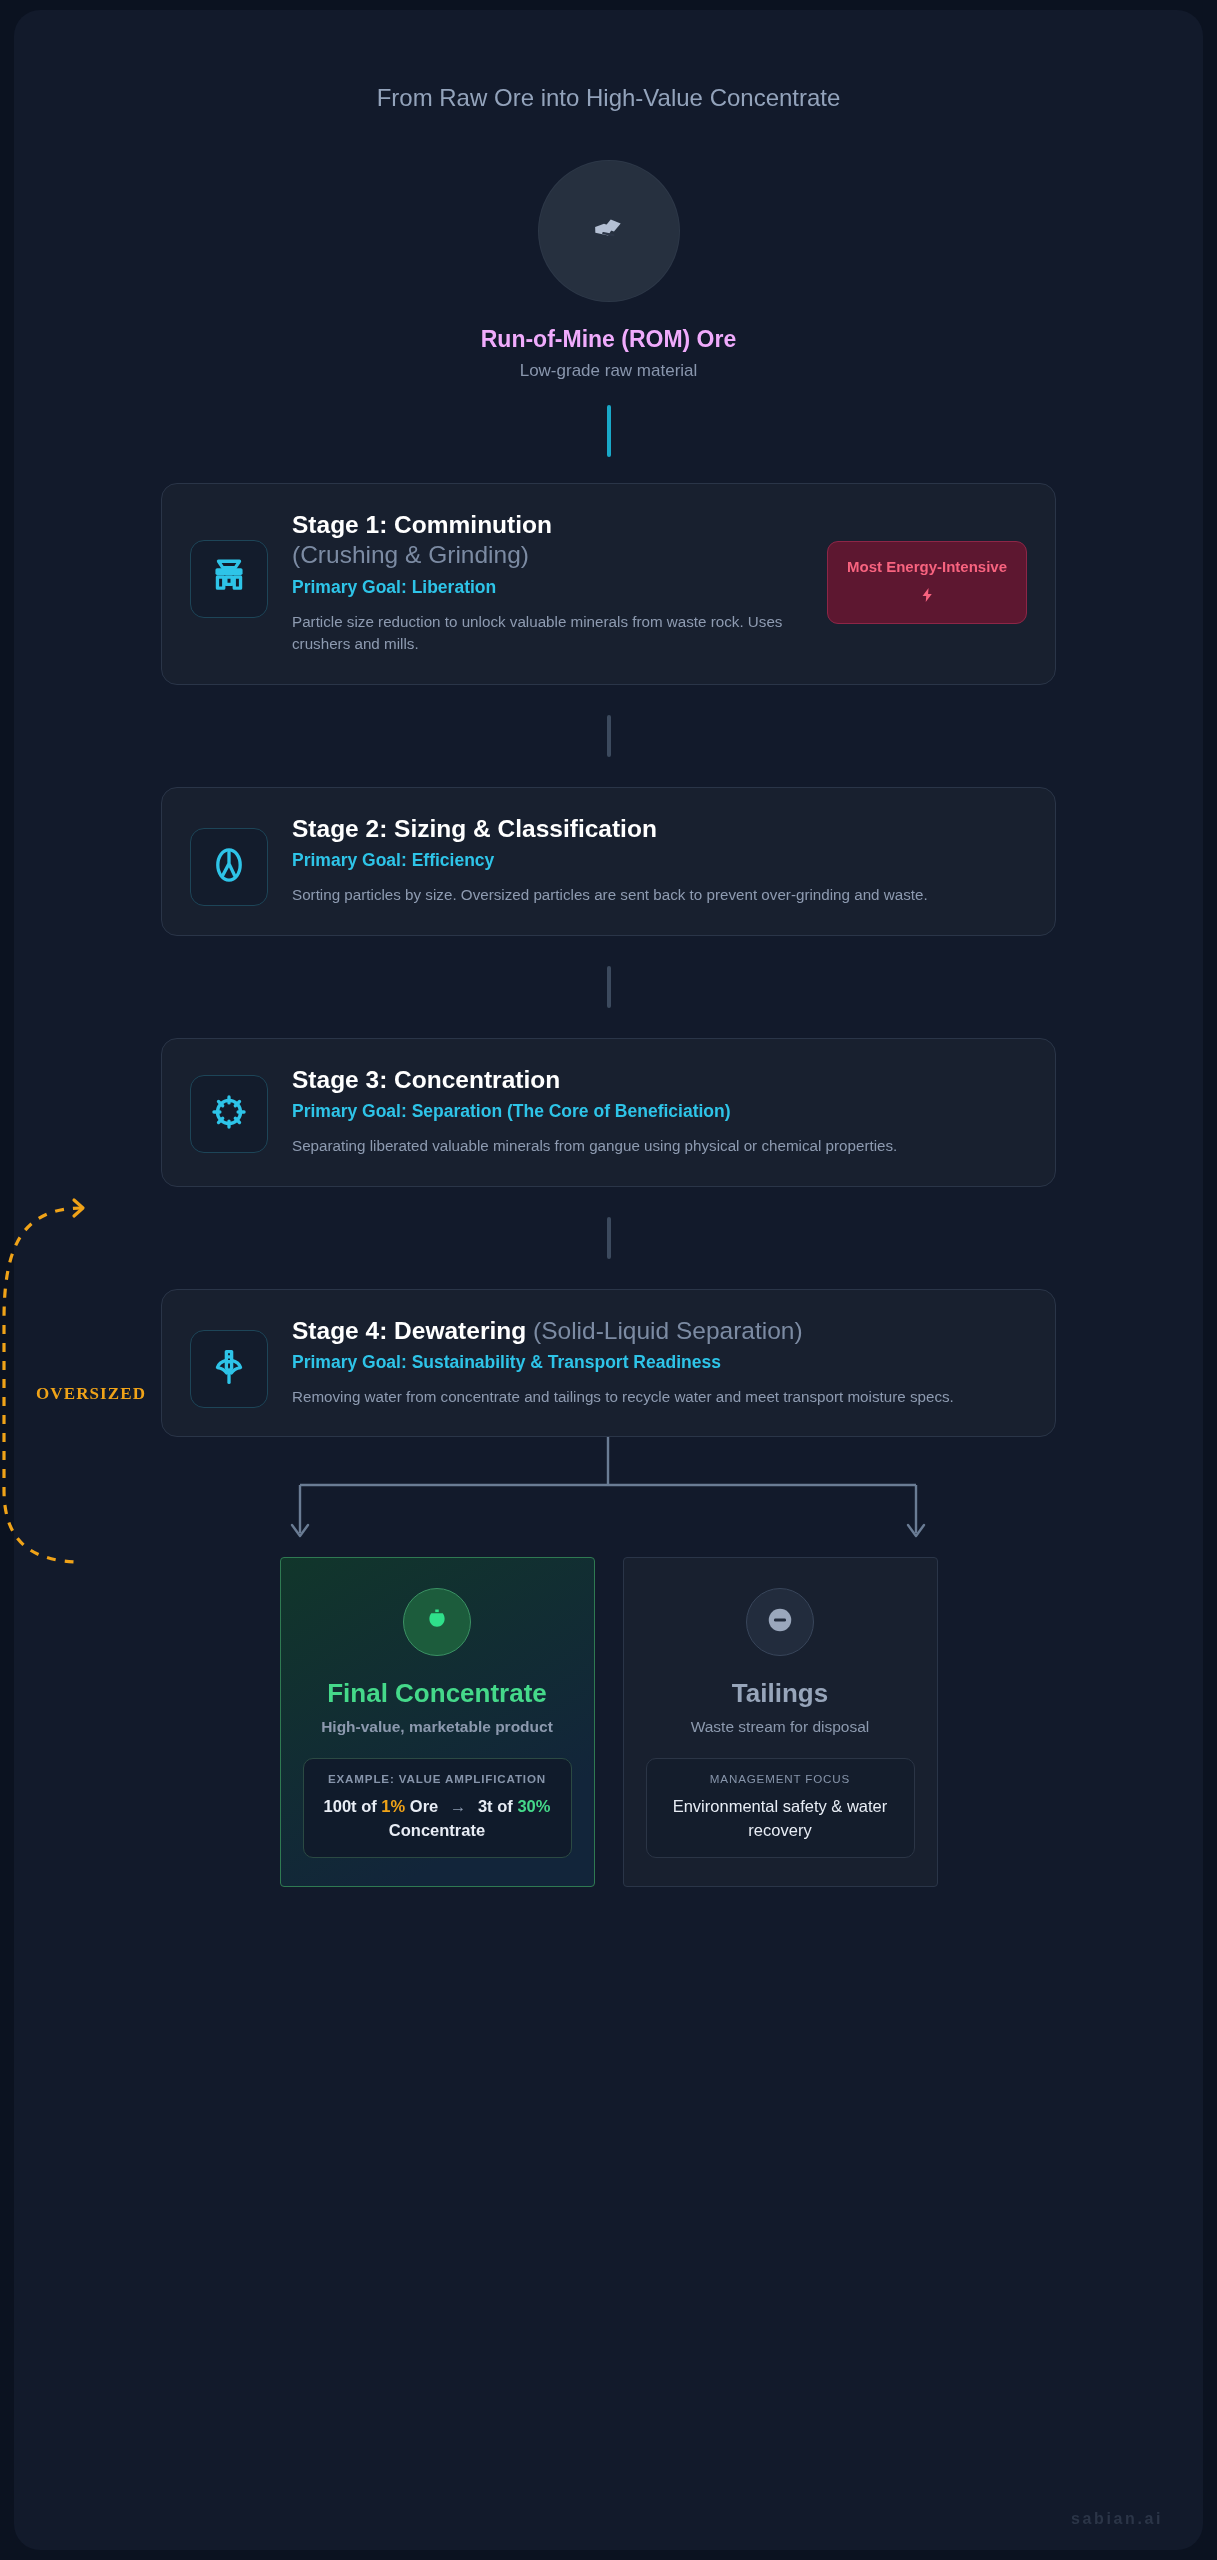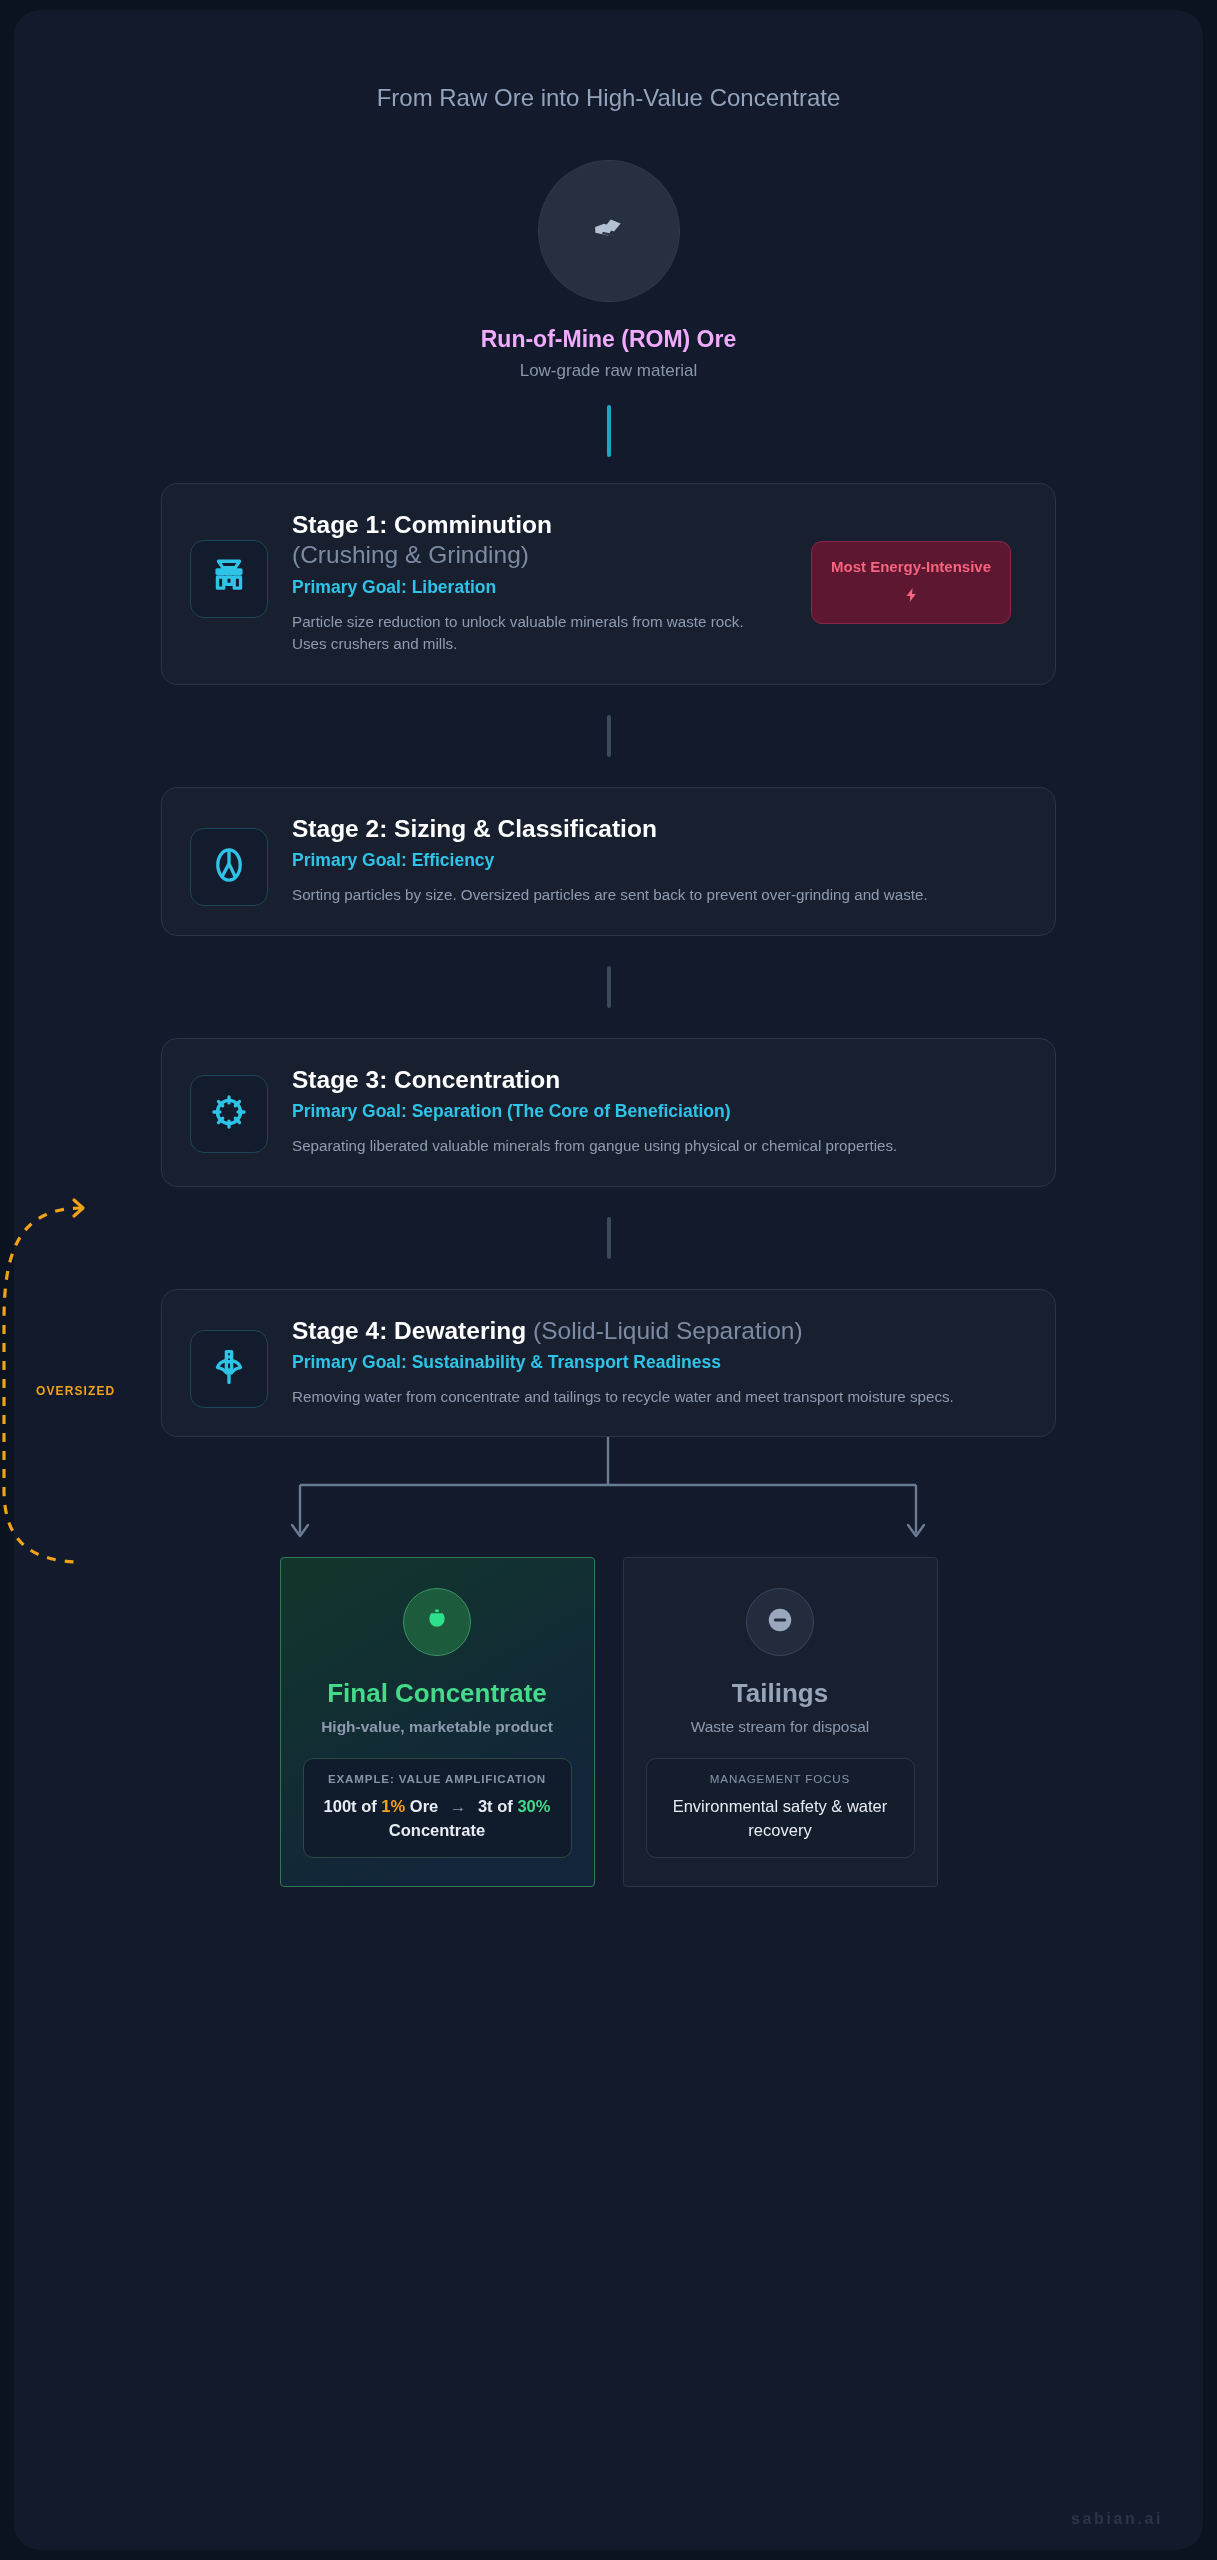--- a/index.html
+++ b/index.html
@@ -83,21 +83,21 @@
   }
 
   
   .stage-card {
     position: relative;
     width: 895px;
     margin: 0 auto;
     background: #18202f;
     border: 1px solid #2a3548;
     border-radius: 16px;
-    padding: 26px 44px 28px 28px;
+    padding: 26px 28px 28px 28px;
     display: flex;
     align-items: flex-start;
     gap: 24px;
   }
   .stage-icon {
     flex: 0 0 auto;
     width: 78px; height: 78px;
     border-radius: 14px;
     background: #131c2c;
     border: 1px solid #1d4558;
@@ -146,24 +146,25 @@
     left: -52px;
     top: 1180px;
     width: 150px;
     height: 390px;
     pointer-events: none;
   }
   .recycle-label {
     position: absolute;
     left: 22px;
     top: 1374px;
-    font-size: 12px;
+    font-size: 17px;
     font-weight: bold;
     letter-spacing: 1.1px;
     color: #f0a318;
+    font-family: Liberation Serif, serif;
   }
 
   
   .branch { position: relative; height: 120px; }
 
   
   .outputs {
     display: flex;
     gap: 28px;
     justify-content: center;

